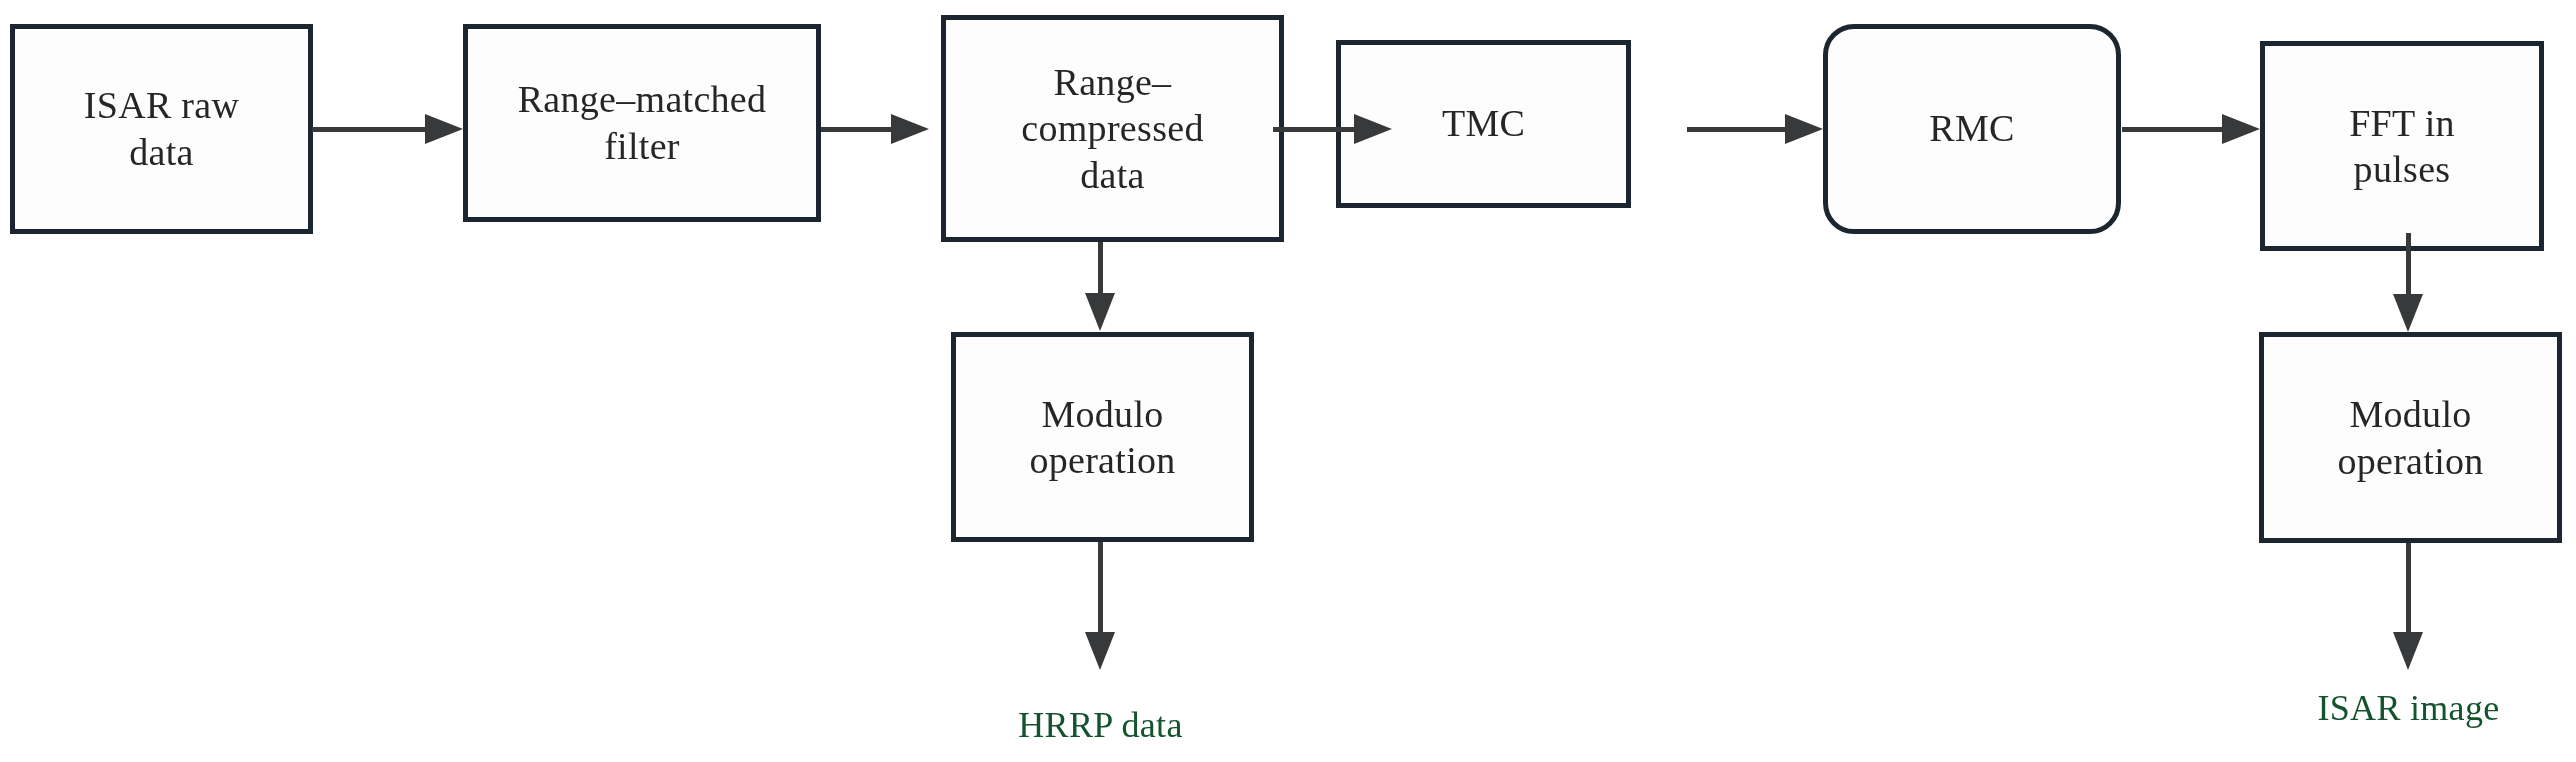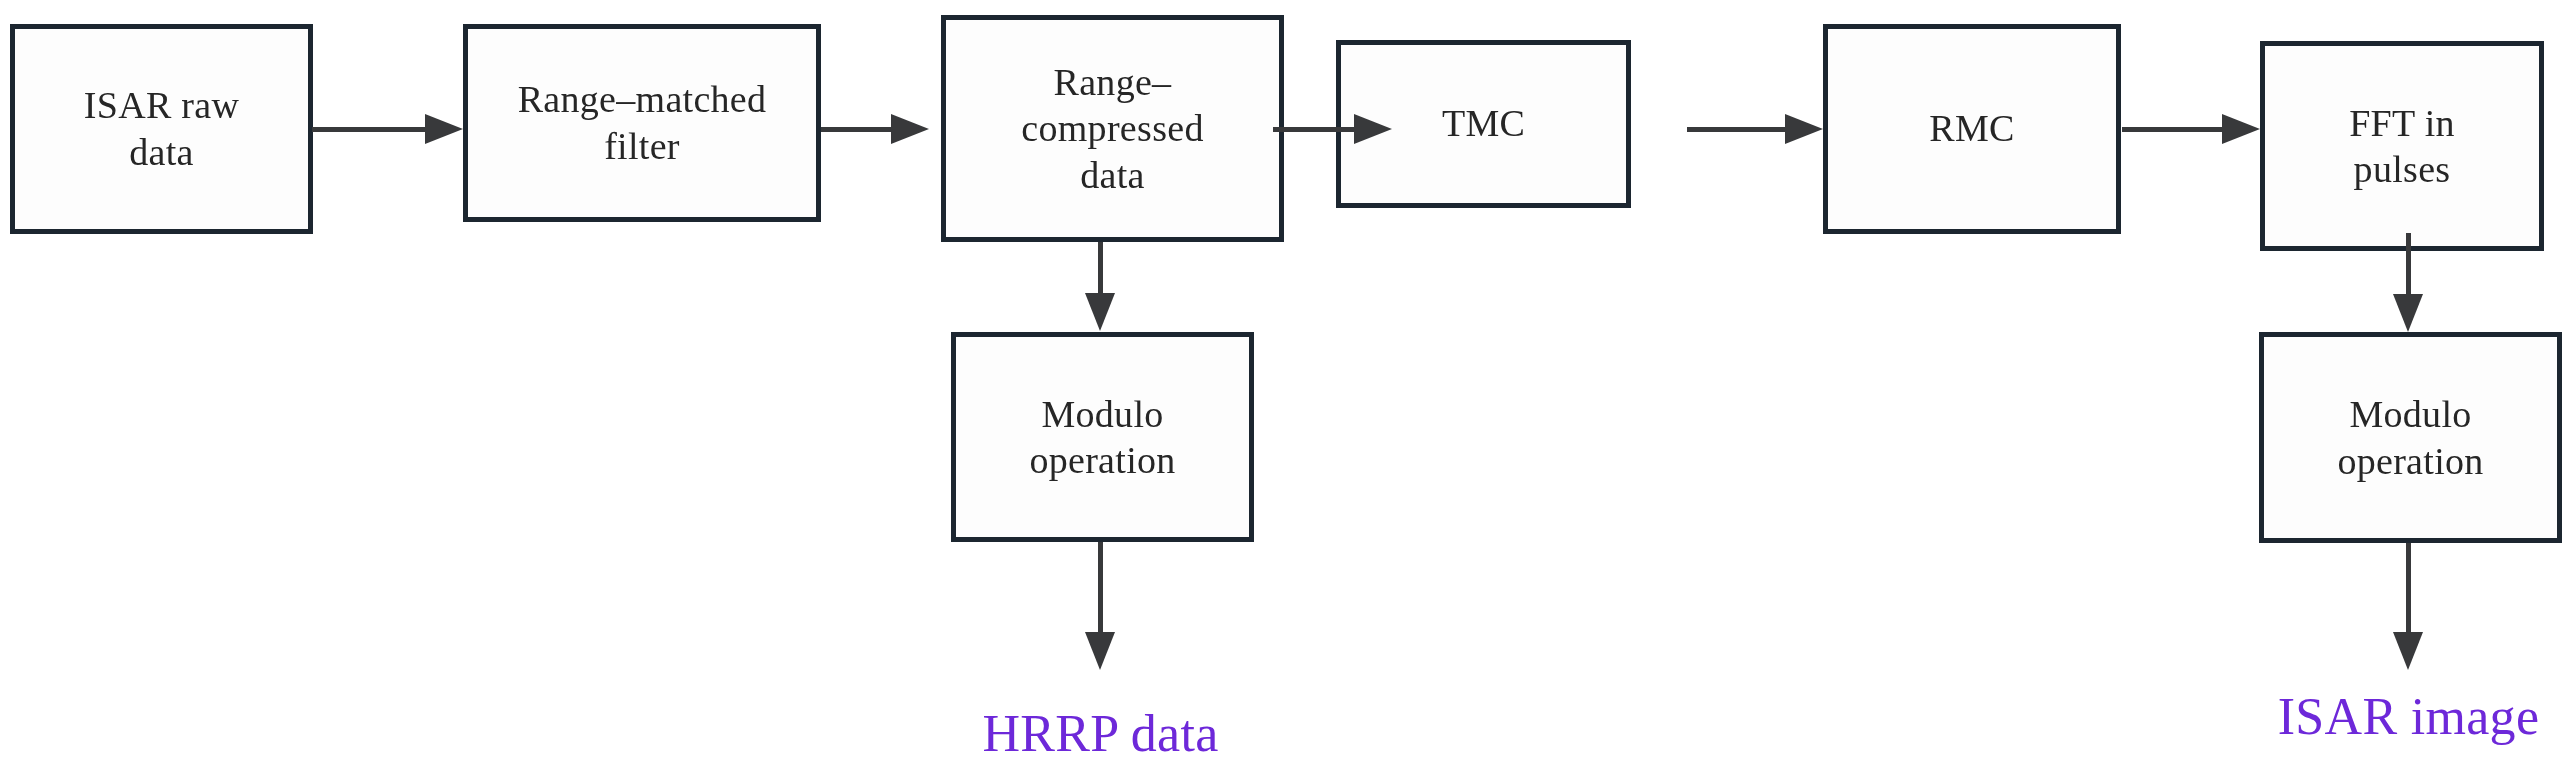--- a/index.html
+++ b/index.html
@@ -55,22 +55,22 @@
     width: 0;
     height: 0;
     border-left: 15.4px solid transparent;
     border-right: 15.4px solid transparent;
     border-top: 38px solid #38393b;
   }
   .out-label {
     position: absolute;
     width: 617px;
     text-align: center;
-    font-size: 52px;
-    color: #6d28d9;
+    font-size: 36px;
+    color: #14532d;
     letter-spacing: 0.3px;
   }
 </style>
 </head>
 <body>
 
 <div class="canvas">
 
   <div class="node" style="left:10px; top:23.5px; width:303px; height:210px;">
     <div class="node-label">ISAR raw
@@ -85,21 +85,21 @@
   <div class="node" style="left:929px; top:15px; width:343px; height:227px;margin-left:12px;">
     <div class="node-label">Range–
 compressed
 data</div>
   </div>
 
   <div class="node" style="left:1336px; top:23.5px; width:295px; height:168px;margin-top:16px;">
     <div class="node-label">TMC</div>
   </div>
 
-  <div class="node" style="left:1823px; top:23.5px; width:298px; height:210px;">
+  <div class="node" style="left:1823px; top:23.5px; width:298px; height:210px;border-radius:31px;">
     <div class="node-label">RMC</div>
   </div>
 
   <div class="node" style="left:2260px; top:41px; width:284px; height:210px;">
     <div class="node-label">FFT in
 pulses</div>
   </div>
 
   <div class="node" style="left:951px; top:332px; width:303px; height:210px;">
     <div class="node-label">Modulo

